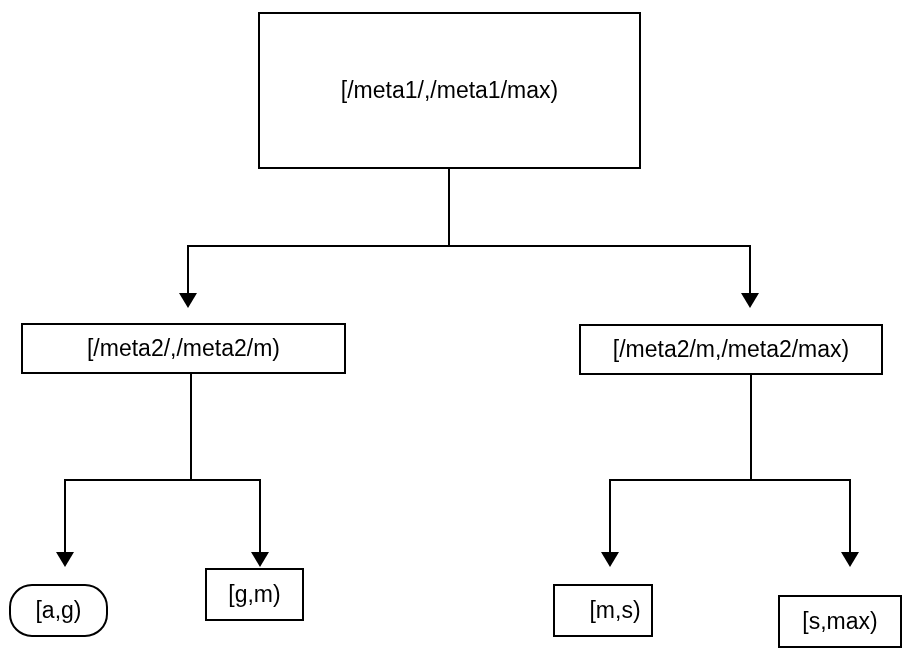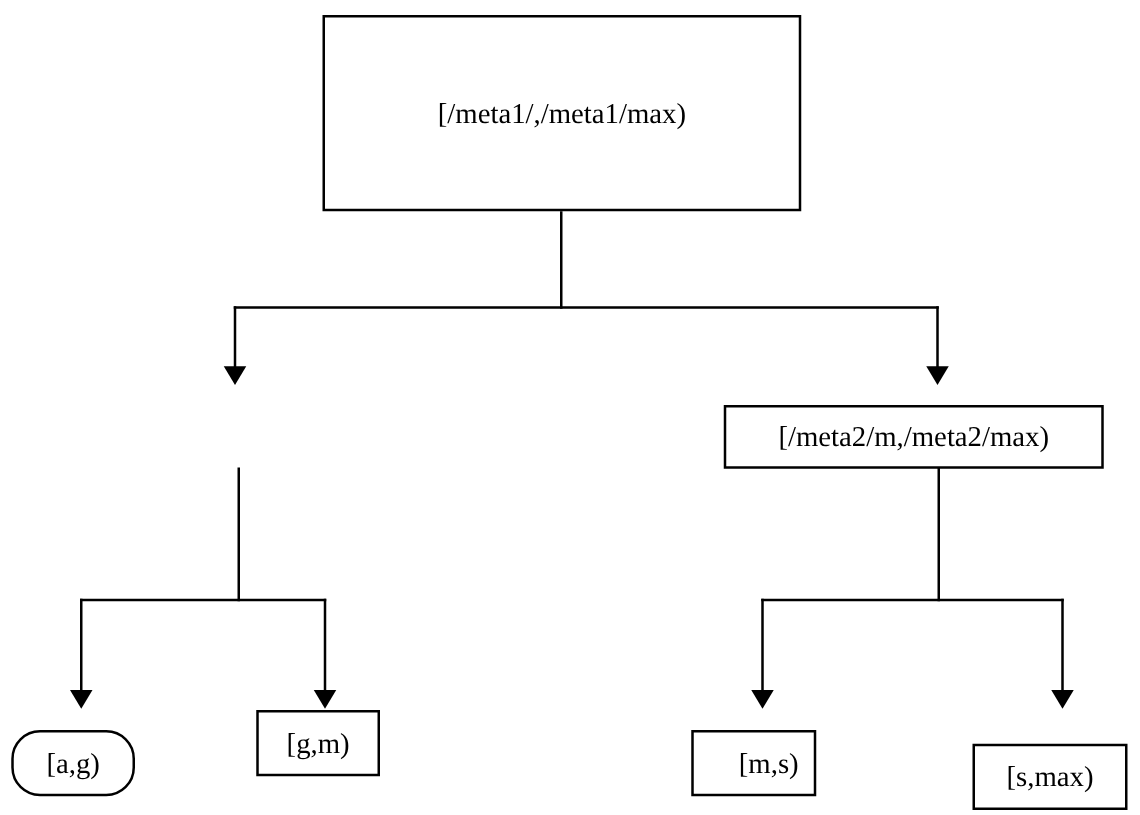--- a/index.html
+++ b/index.html
@@ -20,21 +20,21 @@
   }
   .node-box {
     position: absolute;
     box-sizing: border-box;
     border: 2px solid #000000;
     background: #ffffff;
     display: flex;
     align-items: center;
     justify-content: center;
     color: #000000;
-    font-family: Liberation Serif, serif;
+    font-family: Liberation Sans, sans-serif;
     font-size: 23px;
     line-height: 1;
     letter-spacing: 0px;
     white-space: nowrap;
   }
   .node-label {
     display: block;
     text-align: center;
   }
   
@@ -66,20 +66,23 @@
     <span class="node-label">[/meta1/,/meta1/max)</span>
   </div>
 
   <div class="edge-v" style="left:448px; top:169px; height:78px;"></div>
   <div class="edge-h" style="left:187px; top:245px; width:564px;"></div>
   <div class="edge-v" style="left:187px; top:245px; height:49px;"></div>
   <div class="edge-v" style="left:749px; top:245px; height:49px;"></div>
   <div class="arrow-head" style="left:179px; top:293px;"></div>
   <div class="arrow-head" style="left:741px; top:293px;"></div>
 
+  <div class="node-box" style="left:21px; top:323px; width:325px; height:51px;">
+    <span class="node-label">[/meta2/,/meta2/m)</span>
+  </div>
 
   <div class="node-box" style="left:579px; top:324px; width:304px; height:51px;">
     <span class="node-label">[/meta2/m,/meta2/max)</span>
   </div>
 
   <div class="edge-v" style="left:190px; top:374px; height:107px;"></div>
   <div class="edge-h" style="left:64px; top:479px; width:197px;"></div>
   <div class="edge-v" style="left:64px; top:479px; height:74px;"></div>
   <div class="edge-v" style="left:259px; top:479px; height:74px;"></div>
   <div class="arrow-head" style="left:56px; top:552px;"></div>

